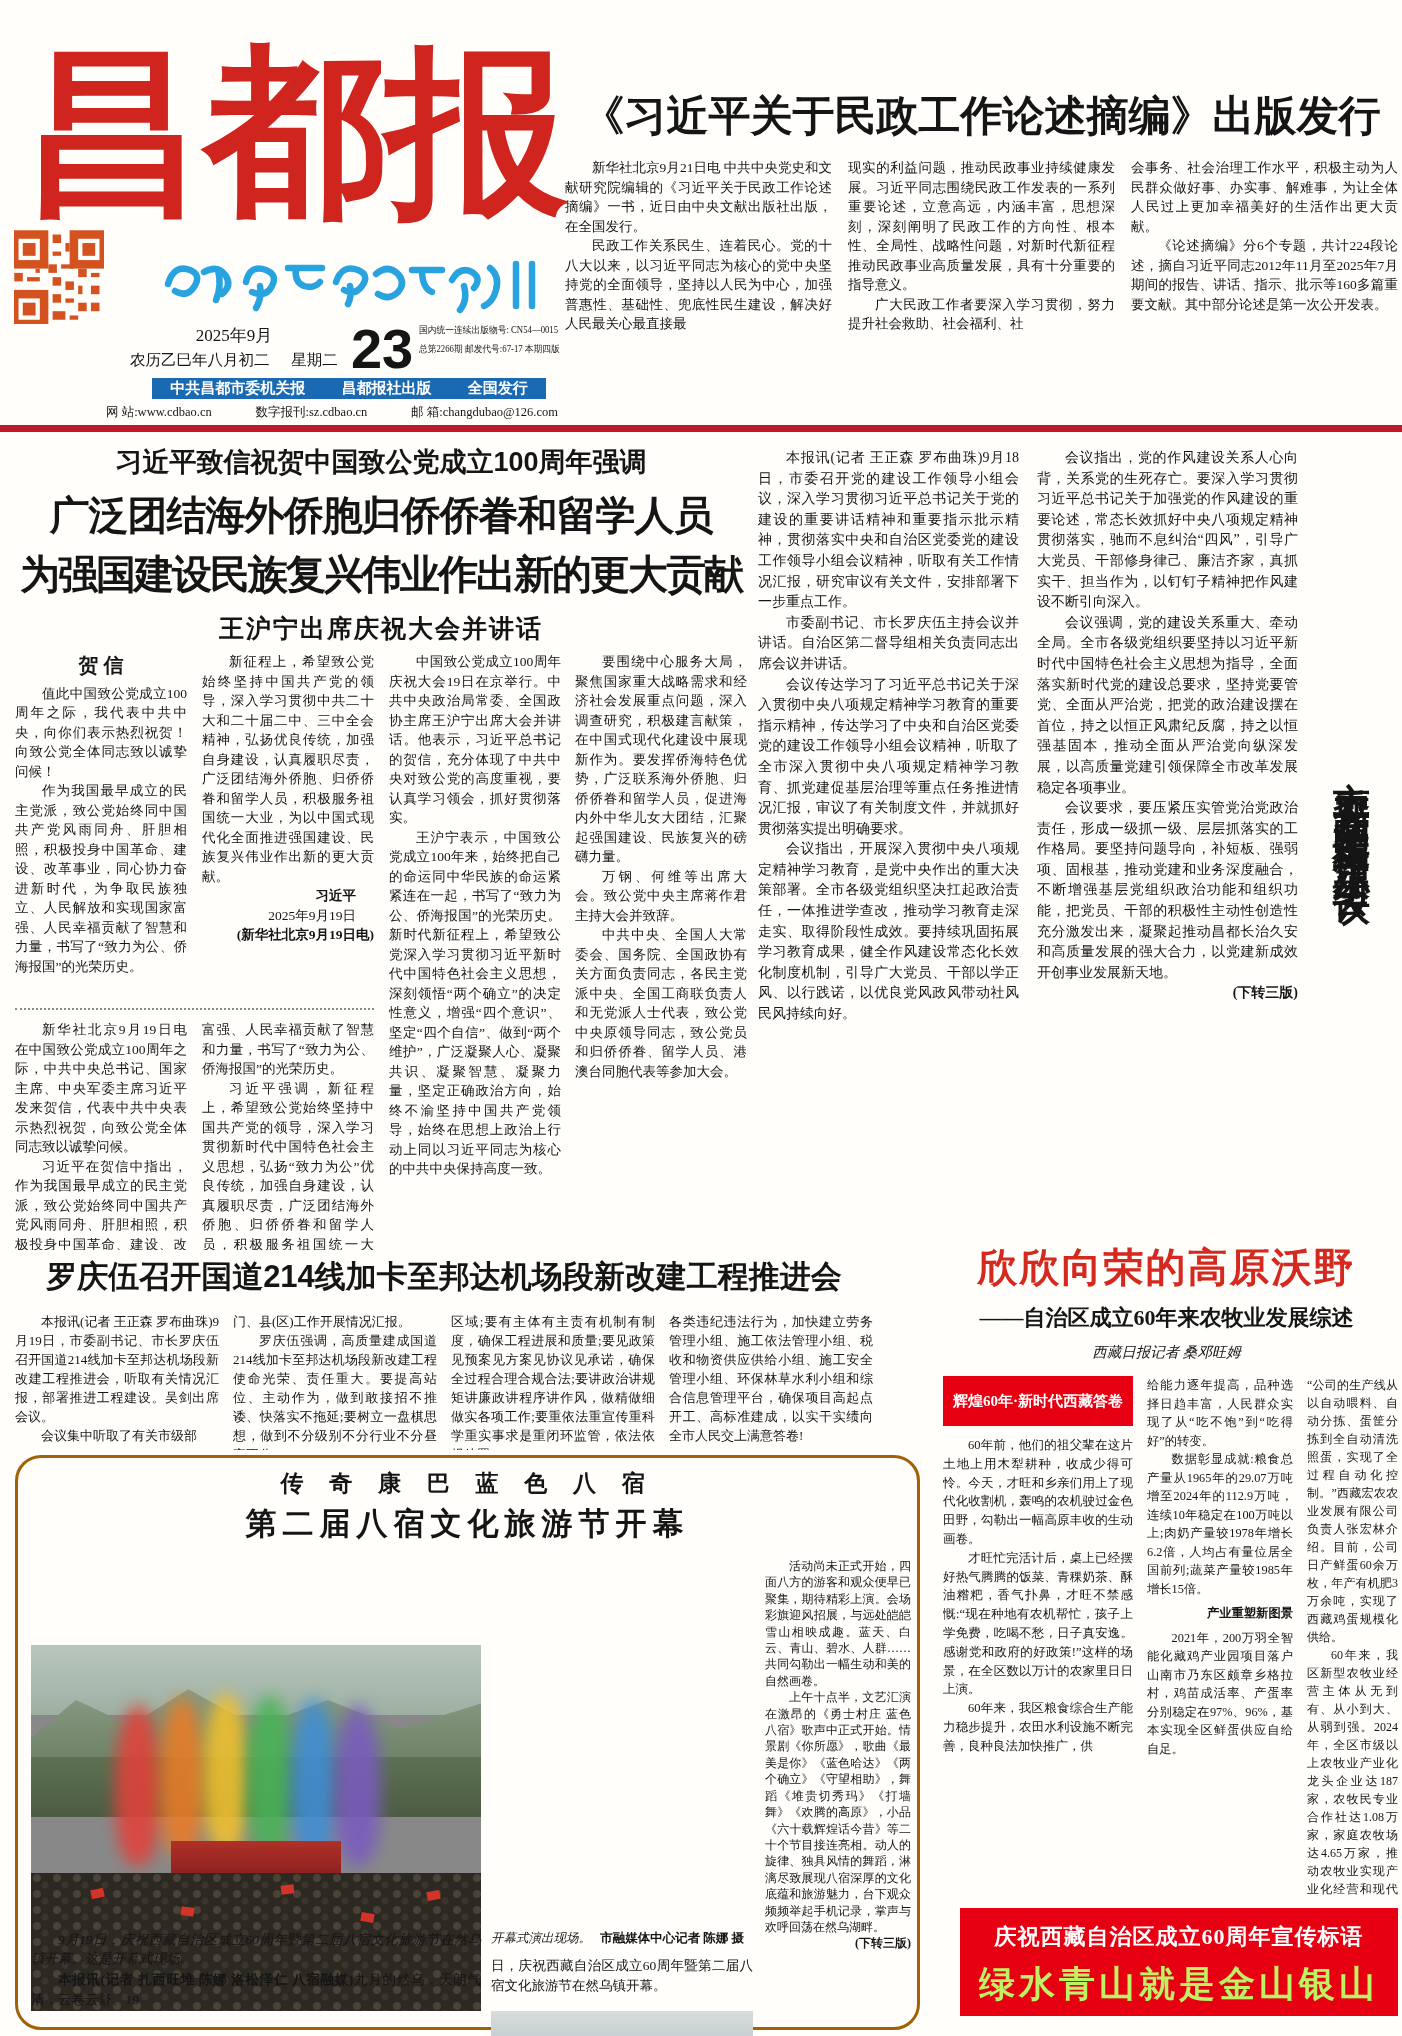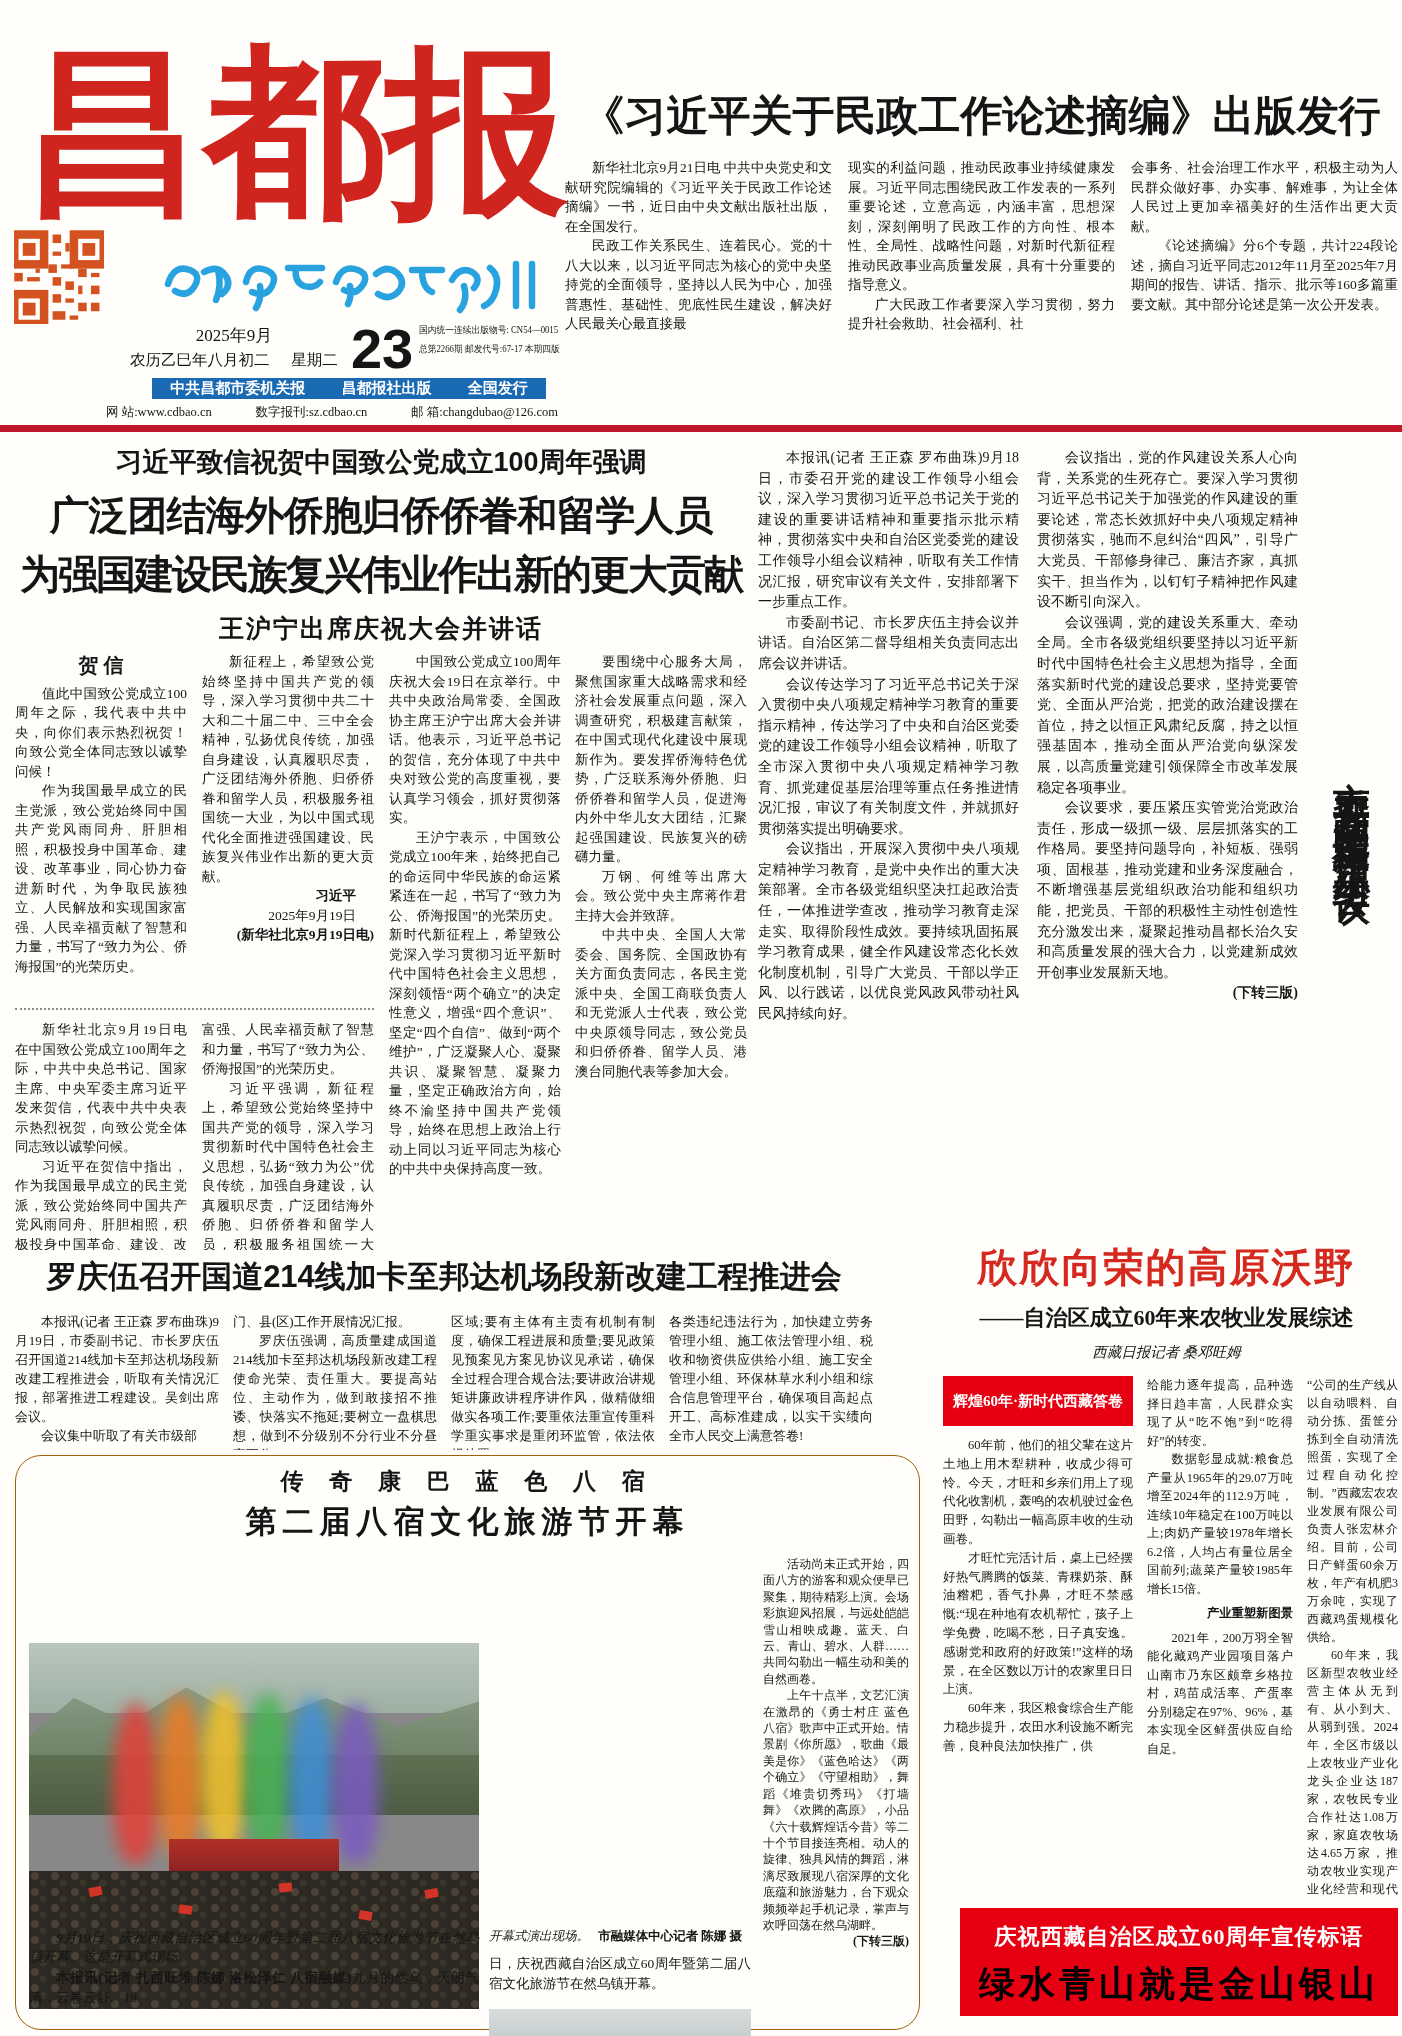--- a/index.html
+++ b/index.html
@@ -246,21 +246,21 @@
         <p class="para">2021年，200万羽全智能化藏鸡产业园项目落户山南市乃东区颇章乡格拉村，鸡苗成活率、产蛋率分别稳定在97%、96%，基本实现全区鲜蛋供应自给自足。</p>
       </div>
       <div class="jt" style="flex:1;overflow:hidden;font-size:12px;line-height:18px;">
         <p class="para" style="text-indent:0;">“公司的生产线从以自动喂料、自动分拣、蛋筐分拣到全自动清洗照蛋，实现了全过程自动化控制。”西藏宏农农业发展有限公司负责人张宏林介绍。目前，公司日产鲜蛋60余万枚，年产有机肥3万余吨，实现了西藏鸡蛋规模化供给。</p>
         <p class="para">60年来，我区新型农牧业经营主体从无到有、从小到大、从弱到强。2024年，全区市级以上农牧业产业化龙头企业达187家，农牧民专业合作社达1.08万家，家庭农牧场达4.65万家，推动农牧业实现产业化经营和现代化发展。</p>
         <div class="jump">(下转三版)</div>
       </div>
     </div>
   </div>
 
-  <div class="abs" style="left:15px;top:1455px;width:905px;height:575px;border:1px solid #a16207;border-radius:26px;box-sizing:border-box;background:#fffefb;">
+  <div class="abs" style="left:15px;top:1455px;width:905px;height:575px;border:3px solid #a16207;border-radius:26px;box-sizing:border-box;background:#fffefb;">
     <div class="b" style="font-size:23px;text-align:center;margin-top:10px;letter-spacing:10px;">传 奇 康 巴  蓝 色 八 宿</div>
     <div class="sans" style="font-size:31px;font-weight:900;text-align:center;margin-top:4px;letter-spacing:6px;">第二届八宿文化旅游节开幕</div>
 
     <div class="photo abs" style="left:13px;top:100px;width:450px;height:366px;">
       <div class="abs" style="left:0;top:0;width:450px;height:70px;background:linear-gradient(#b9c6bf,#9db0a2);"></div>
       <div class="abs" style="left:0;top:28px;width:450px;height:90px;background:linear-gradient(#8ea08b,#6d8266);
            clip-path:polygon(0 72%,10% 30%,22% 58%,35% 18%,50% 60%,66% 30%,82% 62%,100% 34%,100% 100%,0 100%);"></div>
       <div class="abs" style="left:0;top:112px;width:450px;height:60px;background:linear-gradient(#5d7152,#4c5c43);"></div>
       <div class="plume" style="left:84px;top:60px;background:#e2413a;"></div>
       <div class="plume" style="left:128px;top:52px;background:#ea7c28;"></div>
@@ -300,16 +300,16 @@
         <span class="b">本报讯(记者 扎西旺堆 陈娜 洛松泽仁 八宿融媒)</span><span>九月的然乌，天朗气清，云卷云舒。19</span>
       </p>
     </div>
     <div class="abs jt" style="left:473px;top:498px;width:262px;font-size:13.5px;line-height:19.5px;">
       <p class="para" style="text-indent:0;">日，庆祝西藏自治区成立60周年暨第二届八宿文化旅游节在然乌镇开幕。</p>
     </div>
   </div>
 
   <div class="abs banner" style="left:960px;top:1908px;width:438px;height:108px;">
     <div class="b" style="color:#ffffff;font-size:22px;padding-top:14px;letter-spacing:1px;">庆祝西藏自治区成立60周年宣传标语</div>
-    <div class="sans" style="color:#000000;font-size:36px;font-weight:900;margin-top:8px;letter-spacing:4px;">绿水青山就是金山银山</div>
+    <div class="sans" style="color:#bef264;font-size:36px;font-weight:900;margin-top:8px;letter-spacing:4px;">绿水青山就是金山银山</div>
   </div>
 
 </div>
 
 </body></html>

